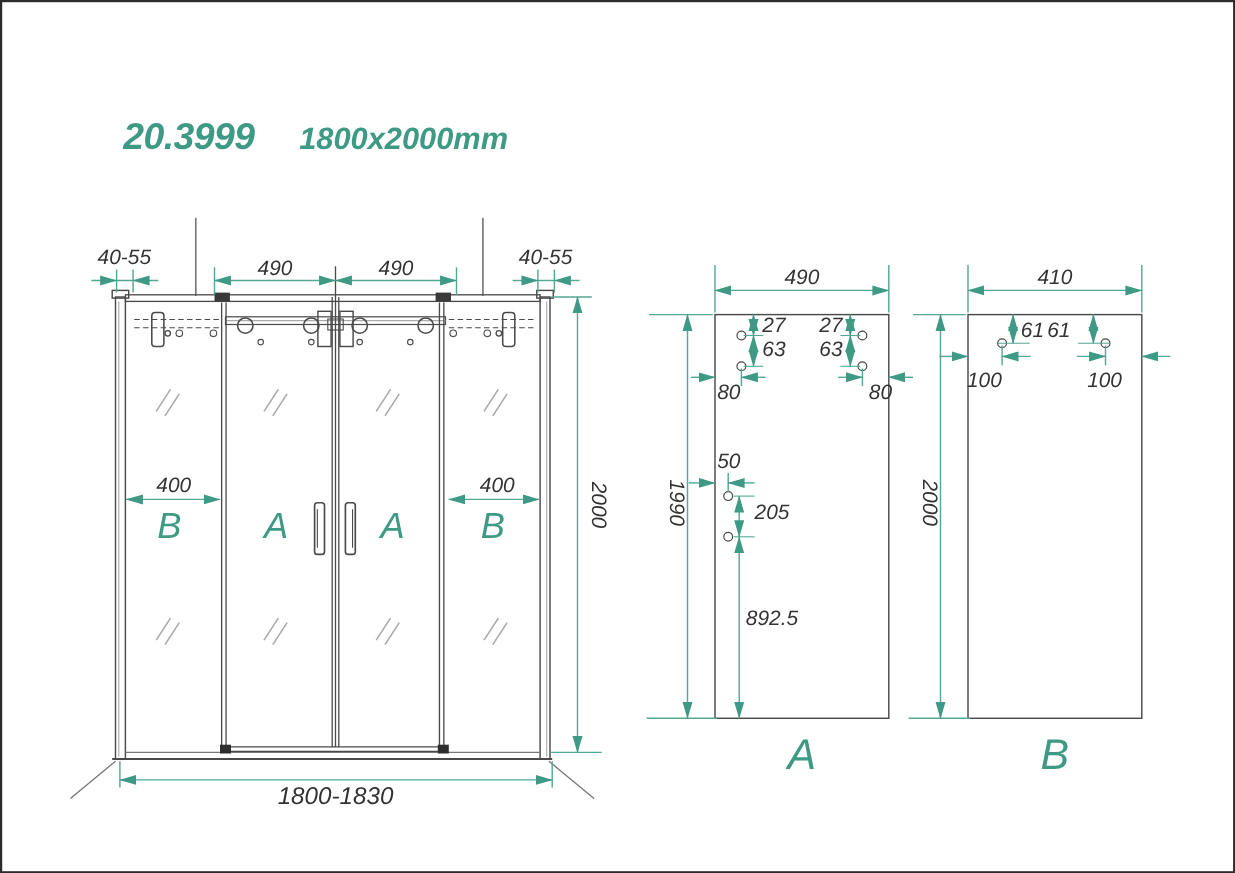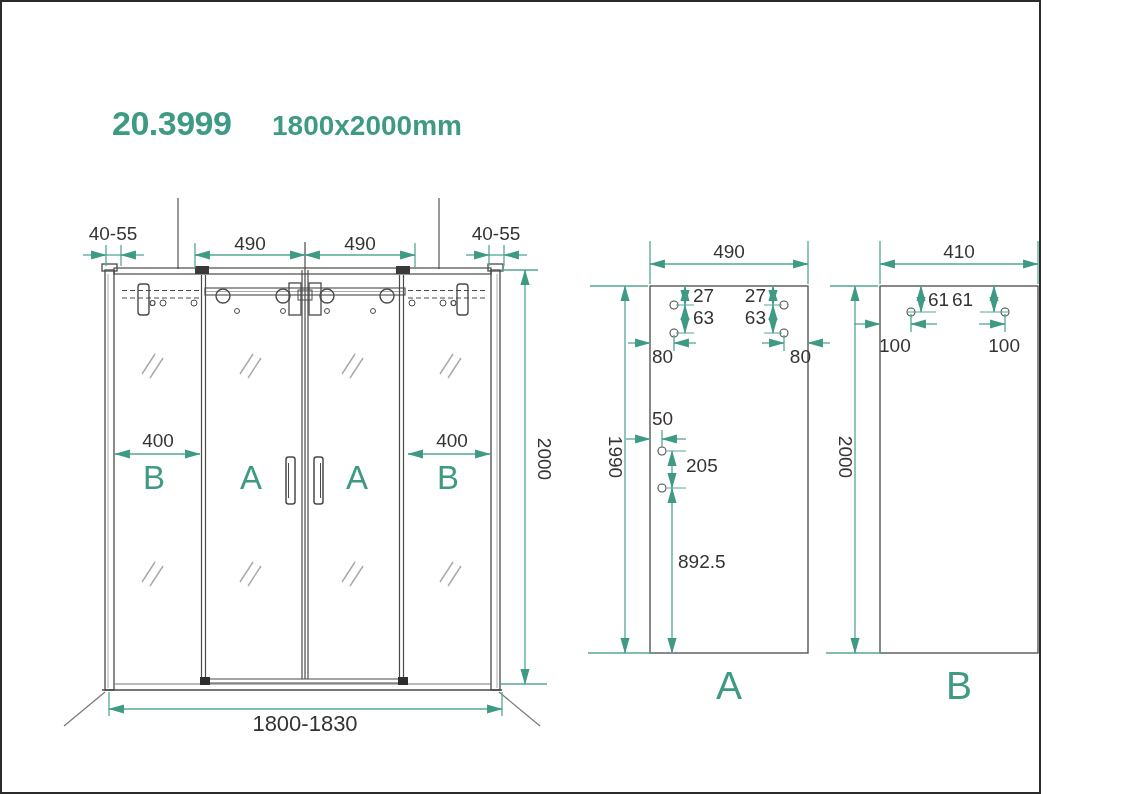--- a/index.html
+++ b/index.html
@@ -1,23 +1,24 @@
 <!DOCTYPE html>
 <html><head>
 <meta charset="utf-8">
 <style>
   html,body{margin:0;padding:0;background:#fff;}
   #page{
     position:relative;
-    width:1041px;height:794px;
+    width:1123px;height:794px;
     box-sizing:border-box;
     border:2px solid #2b2b2b;
     background:#fff;
     font-family:"Liberation Sans","DejaVu Sans",sans-serif;
     overflow:hidden;
+    font-style:italic;
   }
   svg{display:block;}
   text{font-family:"Liberation Sans","DejaVu Sans",sans-serif;}
   .dimtxt{fill:#333333;font-size:19px;}
   .dimtxt-big{fill:#333333;font-size:22px;}
   .title-code{fill:#3E9A84;font-size:34px;font-weight:bold;letter-spacing:-0.5px;}
   .title-size{fill:#3E9A84;font-size:28px;font-weight:bold;}
   .pl{fill:#3E9A84;font-size:33px;}
   .pl-big{fill:#3E9A84;font-size:39px;}
   .dim{stroke:#54A894;stroke-width:1.3;fill:none;}

